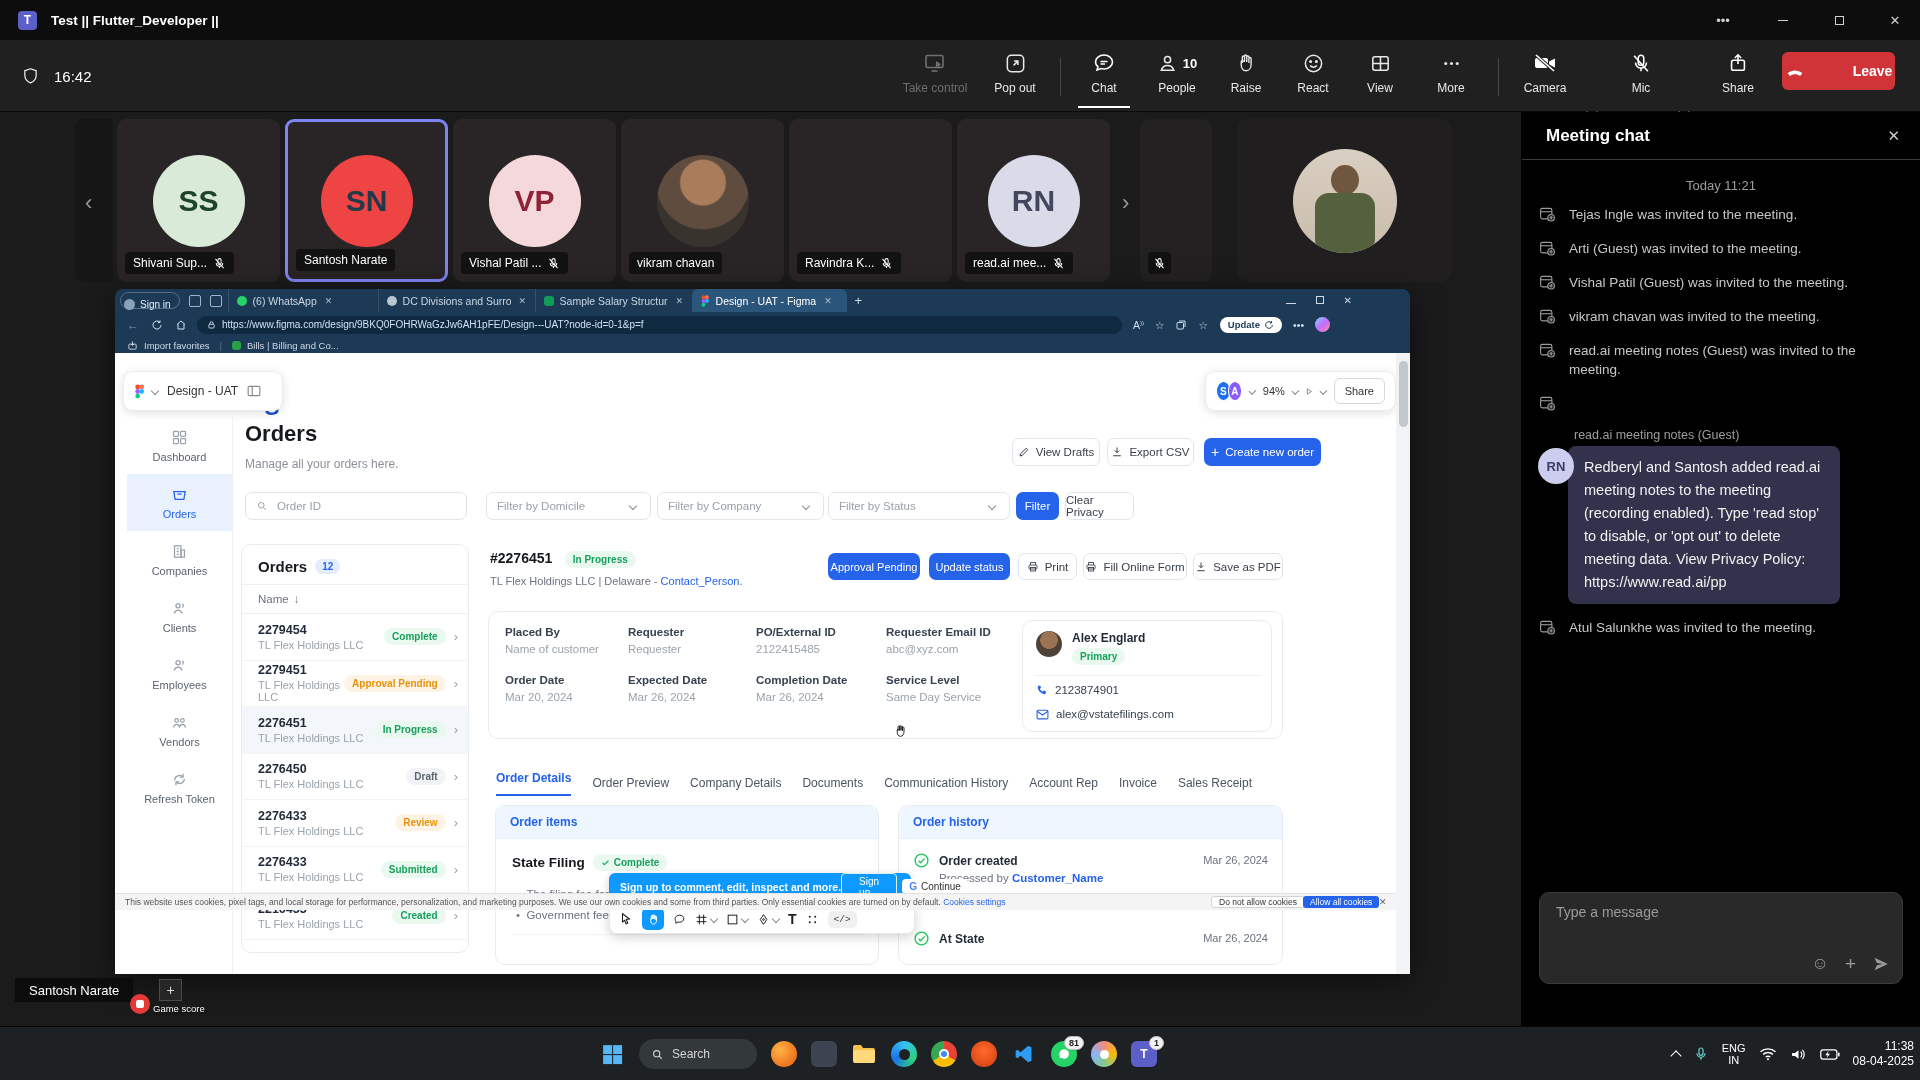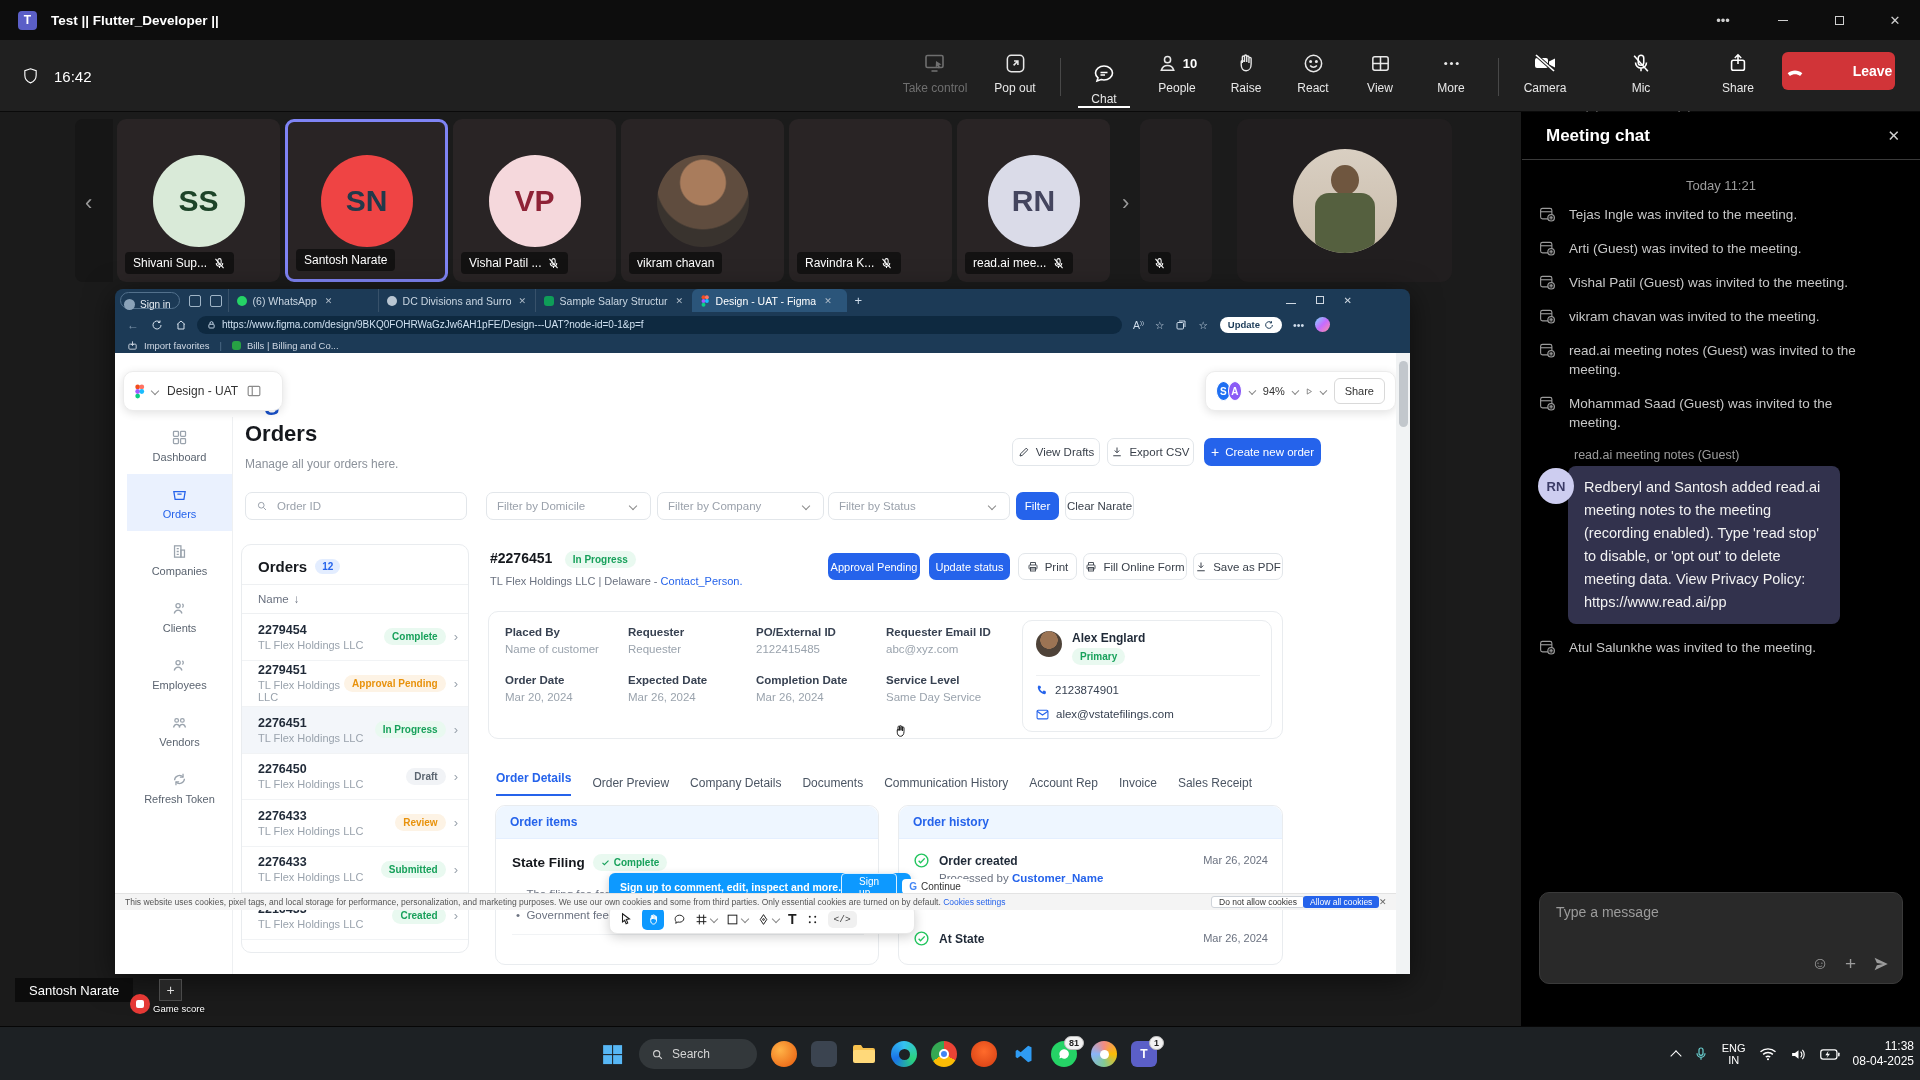--- a/index.html
+++ b/index.html
@@ -187,21 +187,21 @@
     <div class="tbtn" style="left:985px;width:60px;">
       <span class="ic">
           <svg width="23" height="23" viewBox="0 0 24 24" fill="none" stroke="#e8e8e8" stroke-width="1.6">
             <rect x="3.5" y="3.5" width="17" height="17" rx="4"></rect>
             <path d="M10 14l4.5-4.5M10.5 9.5H14.5V13.5"></path>
           </svg>
         </span>
       <span class="lb">Pop out</span>
     </div>
     <div class="tsep" style="left:1060px;"></div>
-    <div class="tbtn active" style="left:1078px;width:52px;justify-content:flex-end;">
+    <div class="tbtn active" style="left:1078px;width:52px;">
       <span class="ic">
           <svg width="24" height="24" viewBox="0 0 24 24" fill="none" stroke="#fff" stroke-width="1.6">
             <path d="M12 4c4.7 0 8.5 3.1 8.5 7s-3.8 7-8.5 7c-1 0-2-.13-2.9-.4L5 19l1-3.2C4.5 14.6 3.5 12.9 3.5 11c0-3.9 3.8-7 8.5-7z"></path>
             <path d="M8.5 10.5h7M8.5 13h4.5"></path>
           </svg>
         </span>
       <span class="lb">Chat</span>
     </div>
     <div class="tbtn" style="left:1146px;width:62px;">
       <span class="ic row">
@@ -419,21 +419,20 @@
           </svg>
           <span class="tx">read.ai meeting notes (Guest) was invited to the meeting.</span>
         </div>
       <div class="cev">
           <svg width="18" height="18" viewBox="0 0 24 24" fill="none" stroke="#9b9b9b" stroke-width="1.5">
             <rect x="3.5" y="4.5" width="15" height="14" rx="2.5"></rect>
             <path d="M3.5 9h15"></path>
             <circle cx="17.5" cy="17" r="4.4" fill="#1f1f1f"></circle>
             <path d="M17.5 14.8v4.4M15.3 17h4.4"></path>
           </svg>
-          <span class="tx">Mohammad Saad (Guest) was invited to the meeting.</span>
         </div>
     </div>
     <div class="sender">read.ai meeting notes (Guest)</div>
     <div class="bubblewrap">
       <div class="rnav">RN</div>
       <div class="bubble">Redberyl and Santosh added read.ai meeting notes to the meeting (recording enabled). Type 'read stop' to disable, or 'opt out' to delete meeting data. View Privacy Policy: https://www.read.ai/pp</div>
     </div>
     <div class="cevents" style="margin-top:14px;">
       <div class="cev">
           <svg width="18" height="18" viewBox="0 0 24 24" fill="none" stroke="#9b9b9b" stroke-width="1.5">
@@ -664,21 +663,21 @@
         </div>
       <div class="finput fsel" style="left:542px;width:167px;">
           <span>Filter by Company</span>
           <span class="chevg"></span>
         </div>
       <div class="finput fsel" style="left:713px;width:182px;">
           <span>Filter by Status</span>
           <span class="chevg"></span>
         </div>
       <div class="bluebtn" style="left:901px;top:139px;width:43px;">Filter</div>
-      <div class="wbtn" style="left:950px;top:139px;width:69px;">Clear Narate</div>
+      <div class="wbtn" style="left:950px;top:139px;width:69px;">Clear Privacy</div>
 
       <div class="card" style="left:126px;top:191px;width:228px;height:409px;overflow:hidden;">
         <div class="lchead">
             <span class="t">Orders</span>
             <span class="cntbadge">12</span>
           </div>
         <div class="namehdr">
             <span>Name</span>
             <span>↓</span>
           </div>

